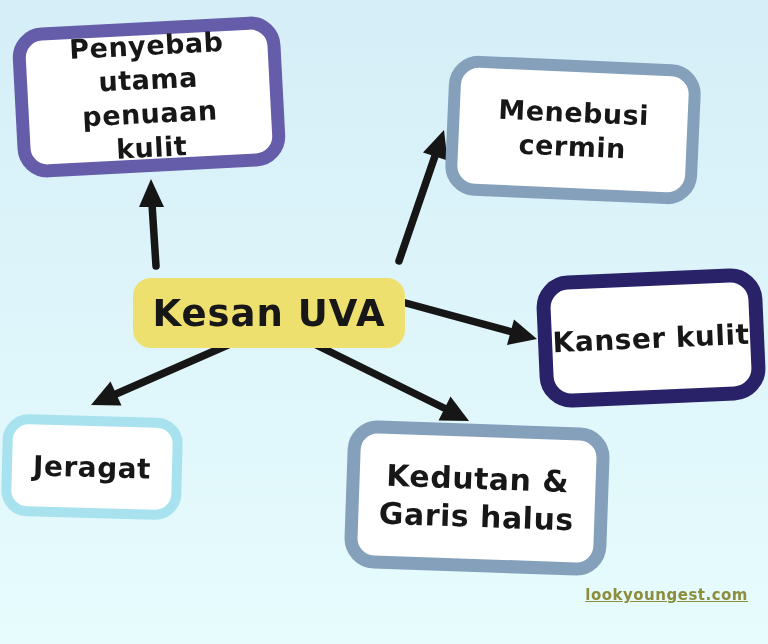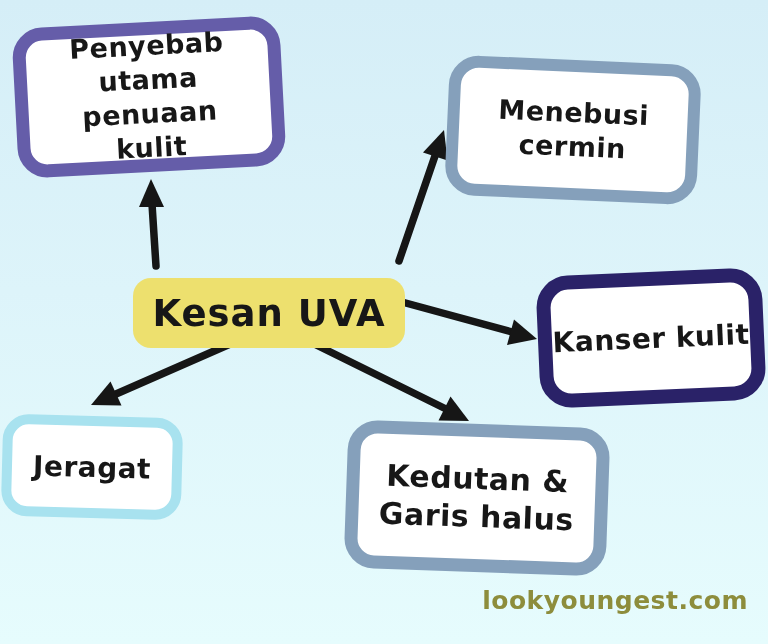--- a/index.html
+++ b/index.html
@@ -83,24 +83,25 @@
     width: 262px; height: 148px;
     border: 13px solid #85a0bb;
     border-radius: 30px;
     transform: rotate(2deg);
     font-size: 30px; line-height: 38px;
   }
   .watermark {
     position: absolute;
     z-index: 3;
     right: 20px; top: 586px;
-    font-size: 25px;
+    font-size: 15px;
     font-weight: 700;
     color: #8d8d3c;
     letter-spacing: 0.5px;
+    text-decoration: underline;
   }
 </style>
 </head>
 <body>
 
 <div class="canvas">
 
   <svg class="arrows" viewBox="0 0 768 644" xmlns="http://www.w3.org/2000/svg">
     <g stroke="#161616" stroke-width="7.5" stroke-linecap="round" fill="#161616">
 

